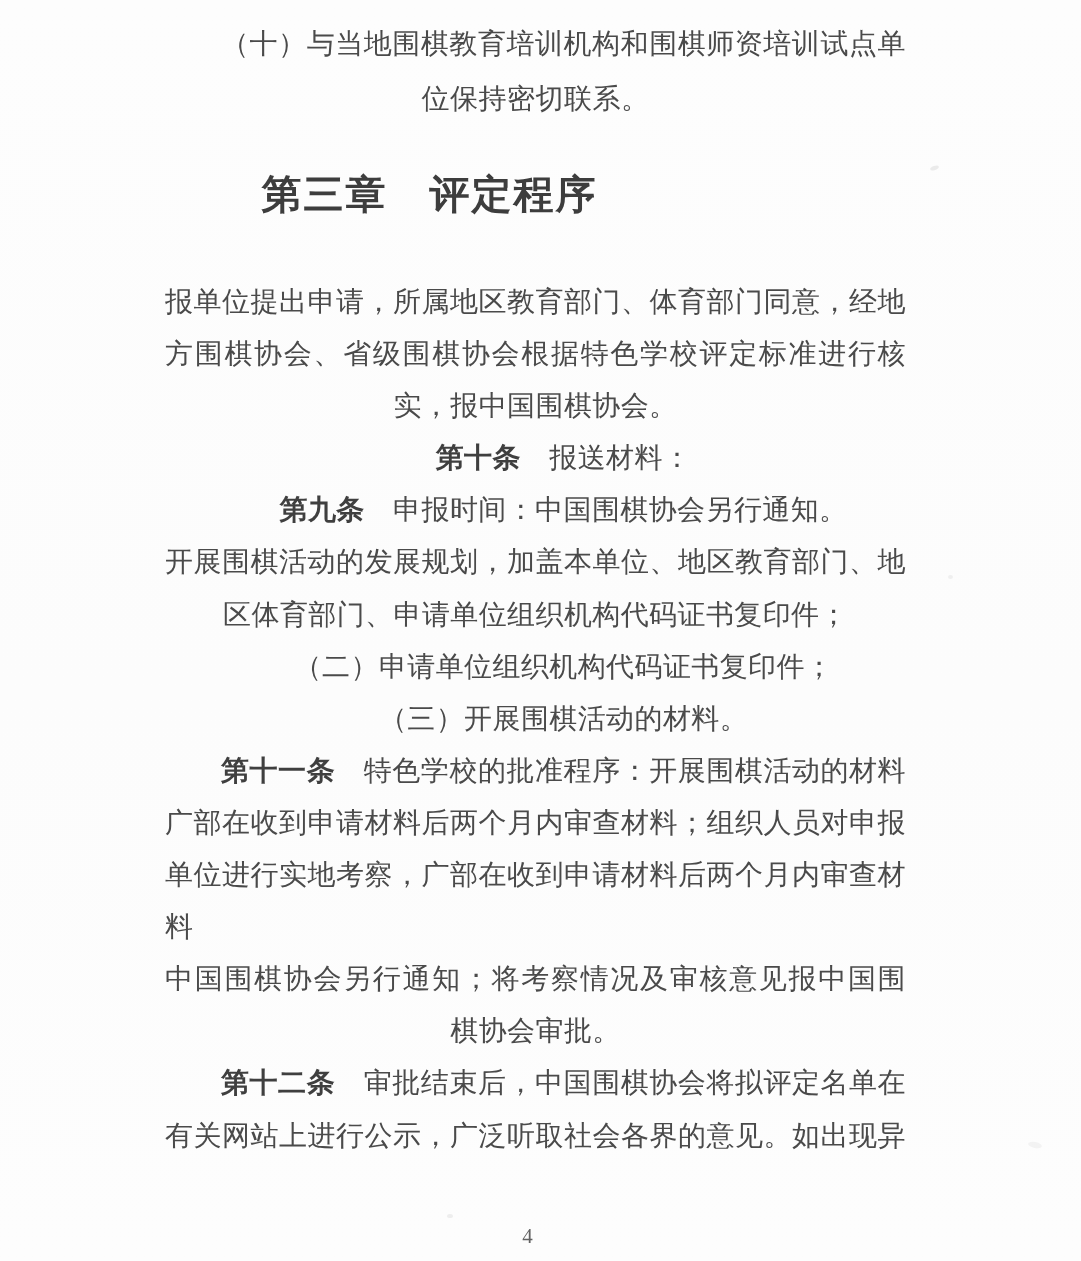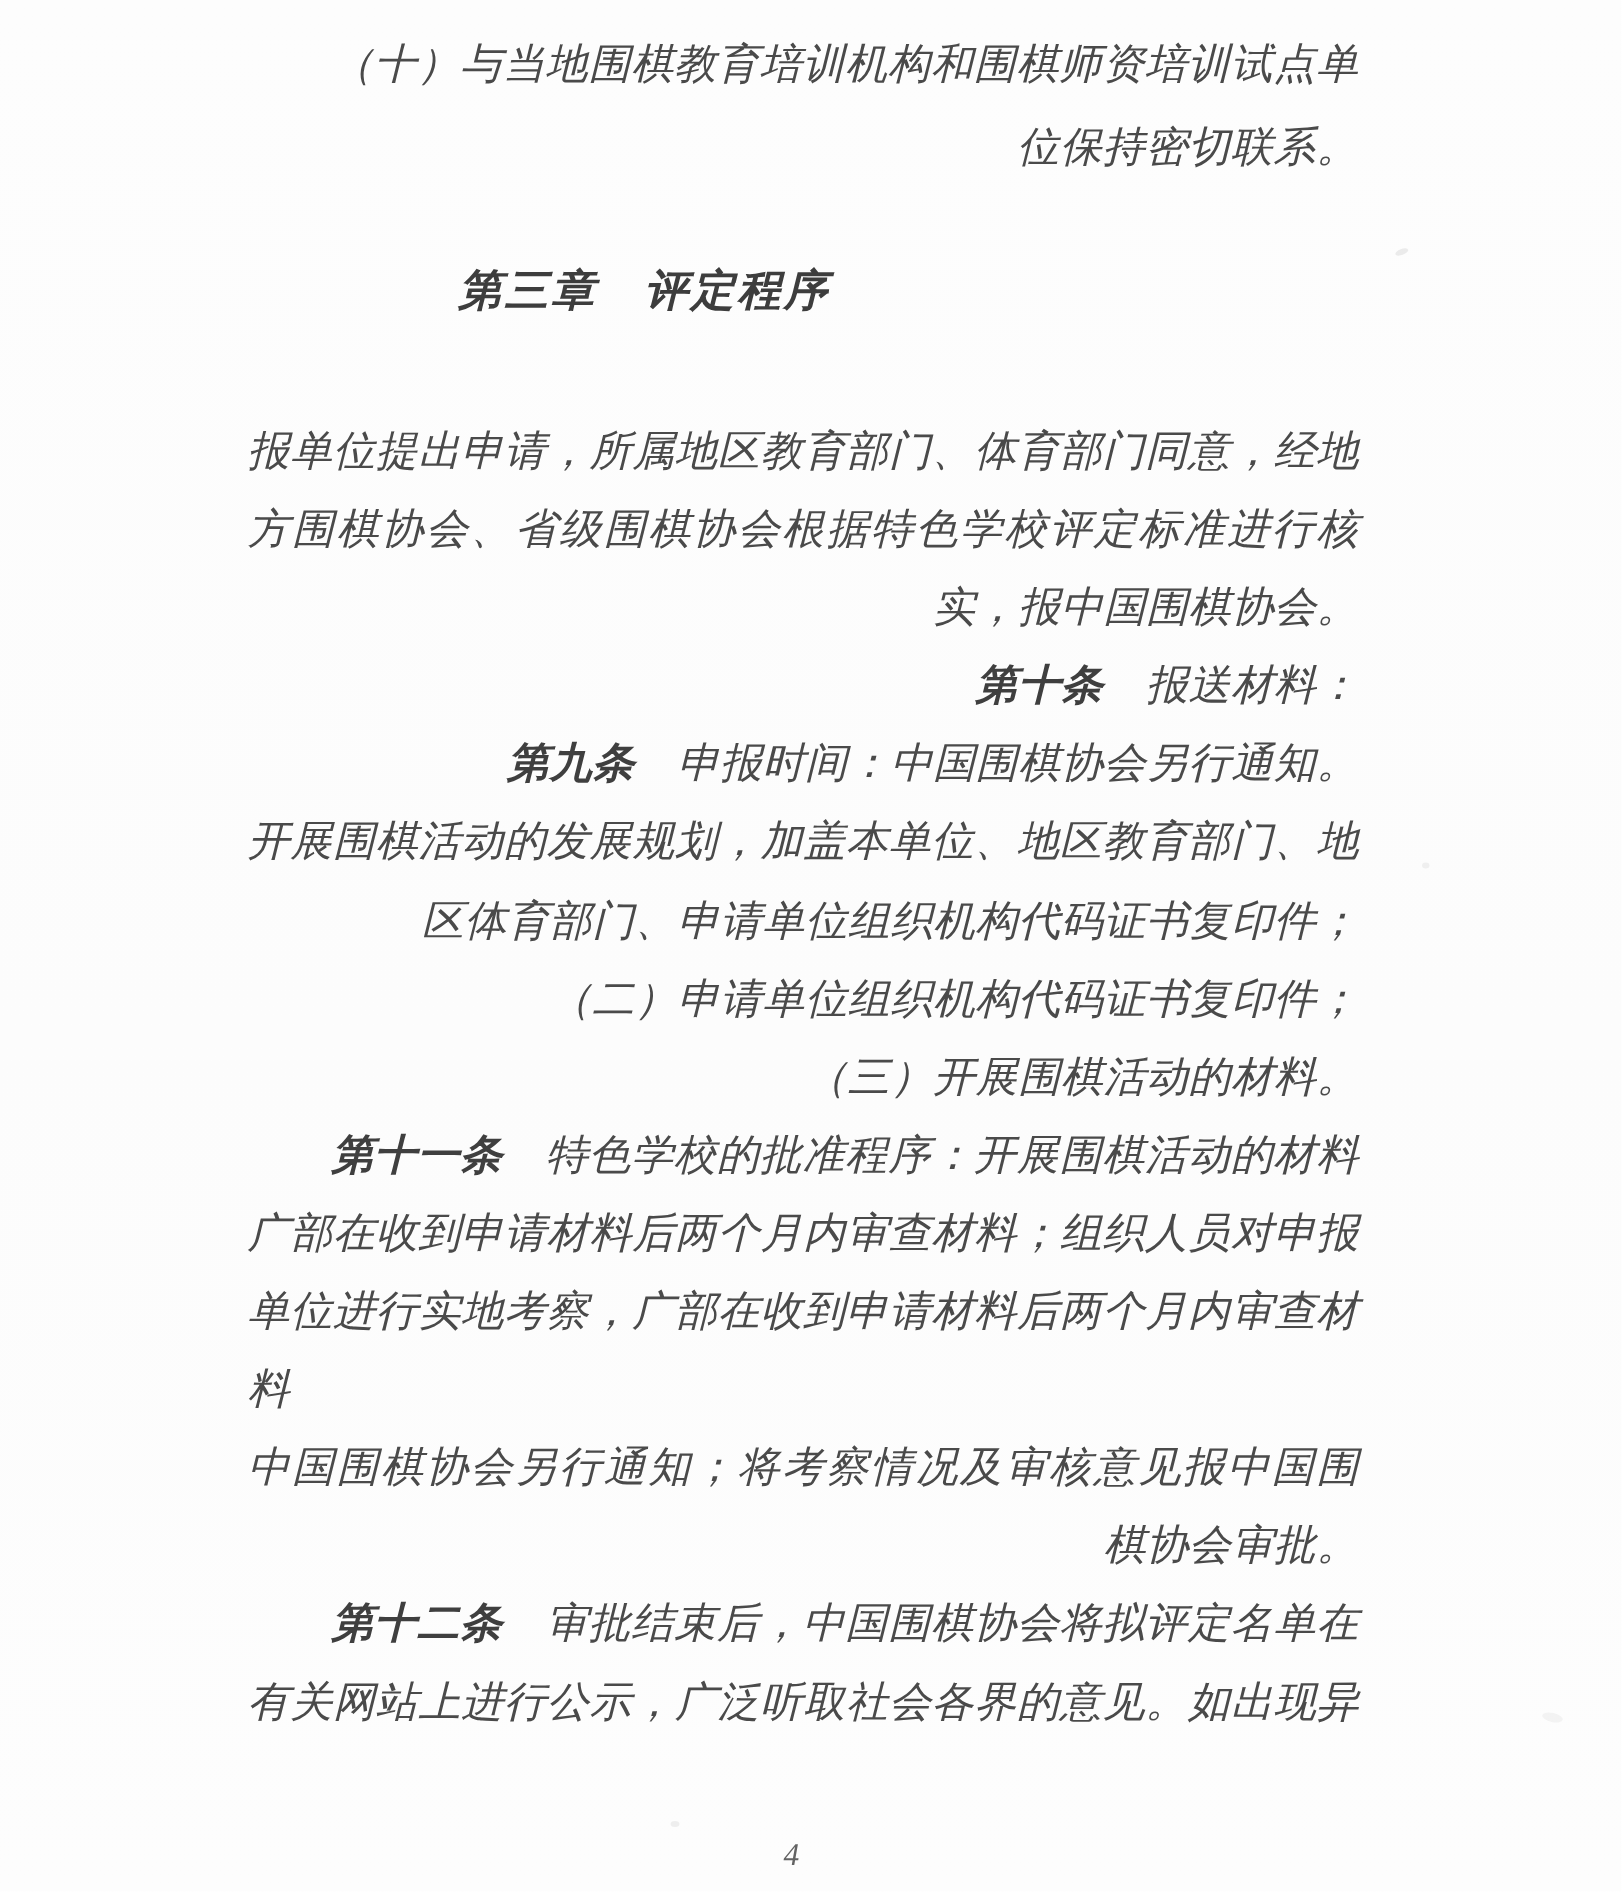--- a/index.html
+++ b/index.html
@@ -10,58 +10,57 @@
     background: #ffffff;
     overflow: hidden;
   }
   .page {
     position: relative;
     width: 1081px;
     height: 1261px;
     background: linear-gradient(180deg, #fdfdfd 0%, #fcfcfc 55%, #fdfdfd 100%);
     font-family: "Liberation Serif", "DejaVu Serif", serif;
     color: #4a4a4a;
-    font-style: italic;
   }
   
   .intro-block {
     position: absolute;
     left: 165px;
     top: 16px;
     width: 741px;
     font-size: 28px;
     line-height: 55px;
     letter-spacing: 0.5px;
   }
   .chapter-heading {
     position: absolute;
     left: 0;
     top: 172px;
     width: 859px;
     text-align: center;
     font-family: "Liberation Sans", "DejaVu Sans", sans-serif;
-    font-size: 29px;
+    font-size: 40px;
     font-weight: 700;
     letter-spacing: 2px;
     color: #3d3d3d;
     line-height: 44px;
   }
   .body-block {
     position: absolute;
     left: 165px;
     top: 276px;
     width: 741px;
     font-size: 28px;
     line-height: 52.1px;
     letter-spacing: 0.4px;
   }
   .tline {
     width: 741px;
     white-space: nowrap;
-    text-align: right;
+    text-align: center;
   }
   .tline.fill {
     white-space: normal;
     text-align: justify;
     text-align-last: justify;
     text-justify: inter-character;
   }
   .tline.indent { text-indent: 56px; }
   .art {
     font-weight: 700;

